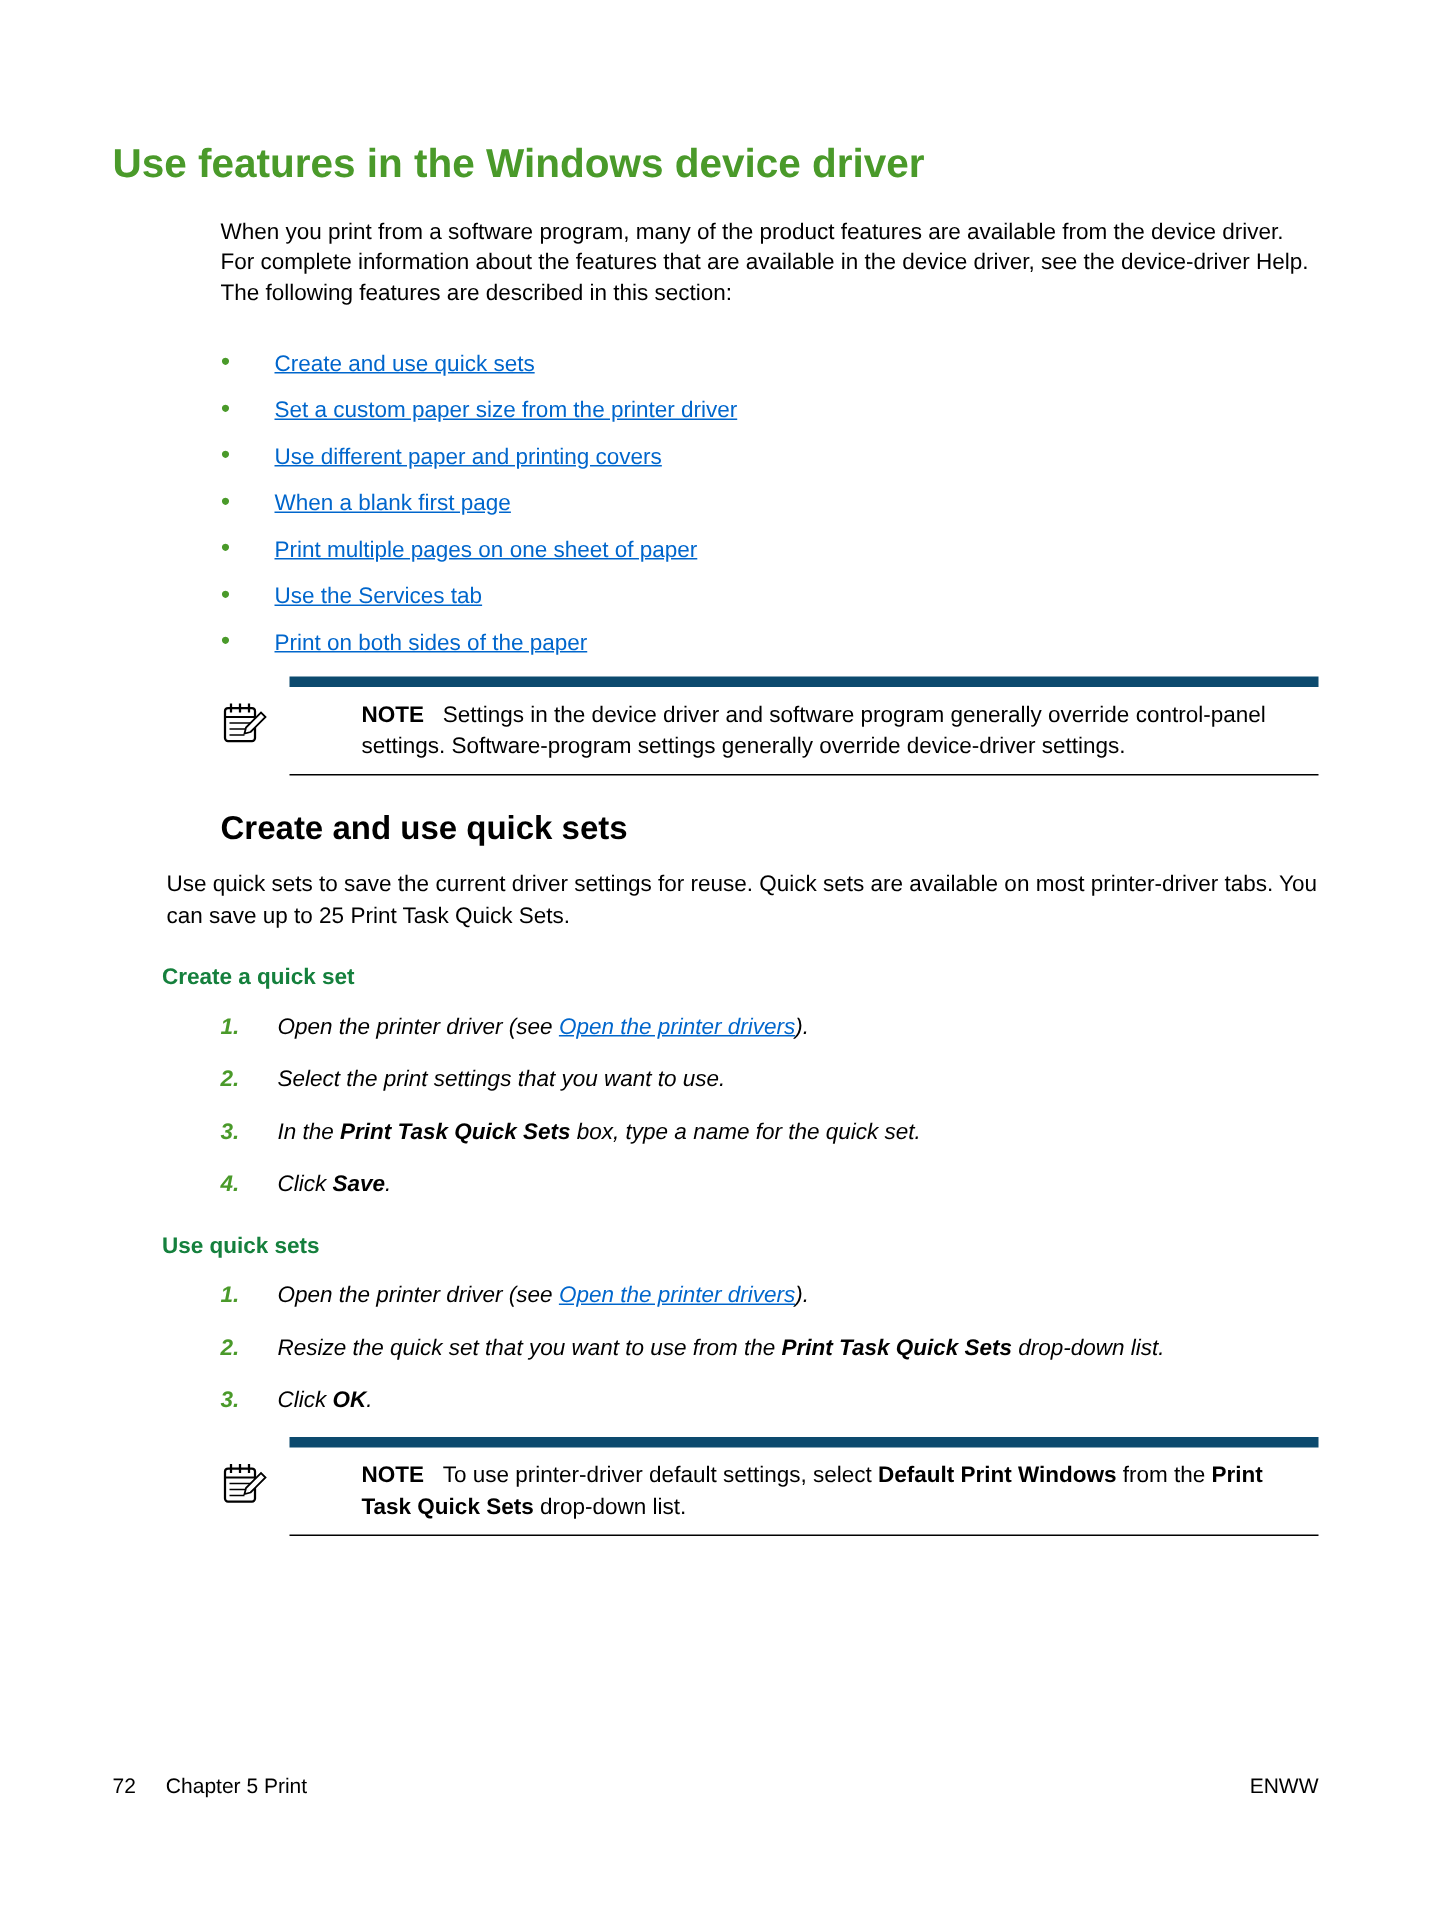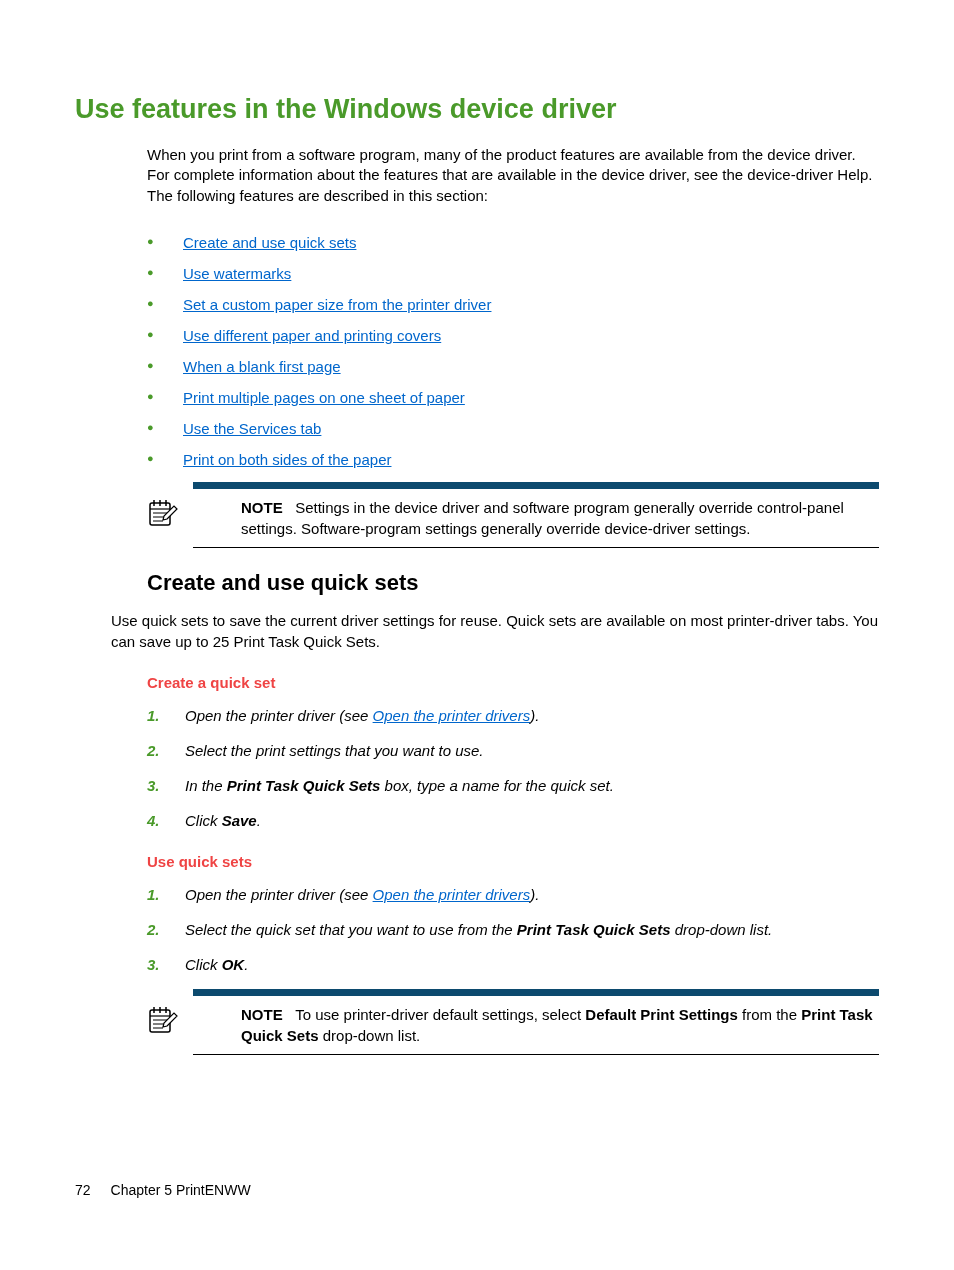--- a/index.html
+++ b/index.html
@@ -72,22 +72,22 @@
     font-size: 22px;
     font-weight: bold;
     margin-bottom: 14px;
   }
   .body-text {
     margin-left: 36px;
     line-height: 1.4;
     margin-bottom: 22px;
   }
   .h3 {
-    margin-left: 72px;
-    color: #ef4444;
+    margin-left: 33px;
+    color: #15803d;
     font-weight: bold;
     font-size: 15px;
     margin-bottom: 14px;
   }
   .steps {
     margin-left: 72px;
     list-style: none;
     counter-reset: step;
   }
   .steps li {
@@ -105,34 +105,34 @@
     position: absolute;
     left: 0;
   }
   .footer {
     position: absolute;
     bottom: 72px;
     left: 75px;
     right: 75px;
     font-size: 14px;
     display: flex;
+    justify-content: space-between;
   }
   .footer-left { display: flex; gap: 20px; }
   .b { font-weight: bold; }
 </style>
 </head>
 <body>
 
 <h1 class="h1">Use features in the Windows device driver</h1>
 
 <p class="intro">When you print from a software program, many of the product features are available from the device driver. For complete information about the features that are available in the device driver, see the device-driver Help. The following features are described in this section:</p>
 
 <ul class="bullets">
   <li><a class="link">Create and use quick sets</a></li>
-  <li><a class="link">Use watermarks</a></li>
   <li><a class="link">Set a custom paper size from the printer driver</a></li>
   <li><a class="link">Use different paper and printing covers</a></li>
   <li><a class="link">When a blank first page</a></li>
   <li><a class="link">Print multiple pages on one sheet of paper</a></li>
   <li><a class="link">Use the Services tab</a></li>
   <li><a class="link">Print on both sides of the paper</a></li>
 </ul>
 
 <div class="note-block note-indent">
   <span class="note-icon">
@@ -158,39 +158,39 @@
 <ol class="steps">
   <li><span>Open the printer driver (see </span><a class="link">Open the printer drivers</a><span>).</span></li>
   <li>Select the print settings that you want to use.</li>
   <li><span>In the </span><span class="b">Print Task Quick Sets</span><span> box, type a name for the quick set.</span></li>
   <li><span>Click </span><span class="b">Save</span><span>.</span></li>
 </ol>
 
 <h3 class="h3" style="margin-top:22px">Use quick sets</h3>
 <ol class="steps">
   <li><span>Open the printer driver (see </span><a class="link">Open the printer drivers</a><span>).</span></li>
-  <li><span>Select the quick set that you want to use from the </span><span class="b">Print Task Quick Sets</span><span> drop-down list.</span></li>
+  <li><span>Resize the quick set that you want to use from the </span><span class="b">Print Task Quick Sets</span><span> drop-down list.</span></li>
   <li><span>Click </span><span class="b">OK</span><span>.</span></li>
 </ol>
 
 <div class="note-block note-indent" style="margin-top:8px">
   <span class="note-icon">
     <svg width="32" height="30" viewBox="0 0 32 30">
       <rect x="3" y="6" width="20" height="22" rx="2" fill="none" stroke="#000" stroke-width="1.5"></rect>
       <line x1="3" y1="12" x2="23" y2="12" stroke="#000" stroke-width="1.2"></line>
       <line x1="7" y1="3" x2="7" y2="9" stroke="#000" stroke-width="1.5"></line>
       <line x1="13" y1="3" x2="13" y2="9" stroke="#000" stroke-width="1.5"></line>
       <line x1="19" y1="3" x2="19" y2="9" stroke="#000" stroke-width="1.5"></line>
       <line x1="6" y1="16" x2="20" y2="16" stroke="#000" stroke-width="1"></line>
       <line x1="6" y1="20" x2="20" y2="20" stroke="#000" stroke-width="1"></line>
       <line x1="6" y1="24" x2="16" y2="24" stroke="#000" stroke-width="1"></line>
       <path d="M20 22 L30 12 L27 9 L17 19 L16 23 Z" fill="#fff" stroke="#000" stroke-width="1.2"></path>
     </svg>
   </span>
-  <span class="note-label">NOTE</span>&nbsp;&nbsp;&nbsp;<span>To use printer-driver default settings, select </span><span class="b">Default Print Settings</span><span> from the </span><span class="b">Print Task Quick Sets</span><span> drop-down list.</span>
+  <span class="note-label">NOTE</span>&nbsp;&nbsp;&nbsp;<span>To use printer-driver default settings, select </span><span class="b">Default Print Windows</span><span> from the </span><span class="b">Print Task Quick Sets</span><span> drop-down list.</span>
 </div>
 
 <div class="footer">
   <div class="footer-left">
     <span>72</span>
     <span>Chapter 5   Print</span>
   </div>
   <span>ENWW</span>
 </div>
 

